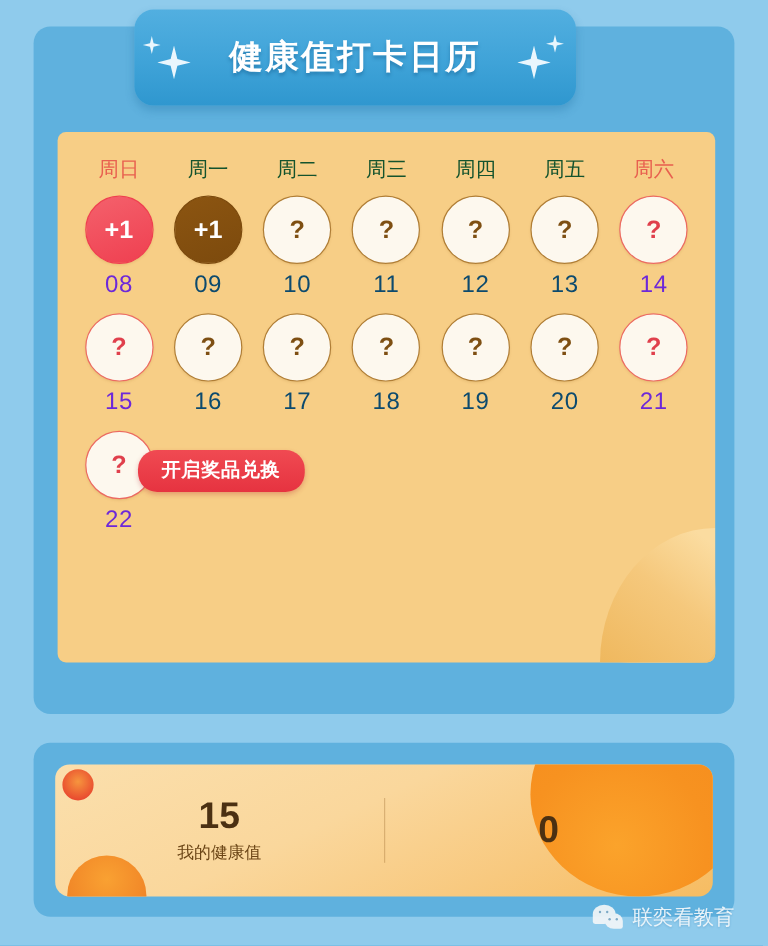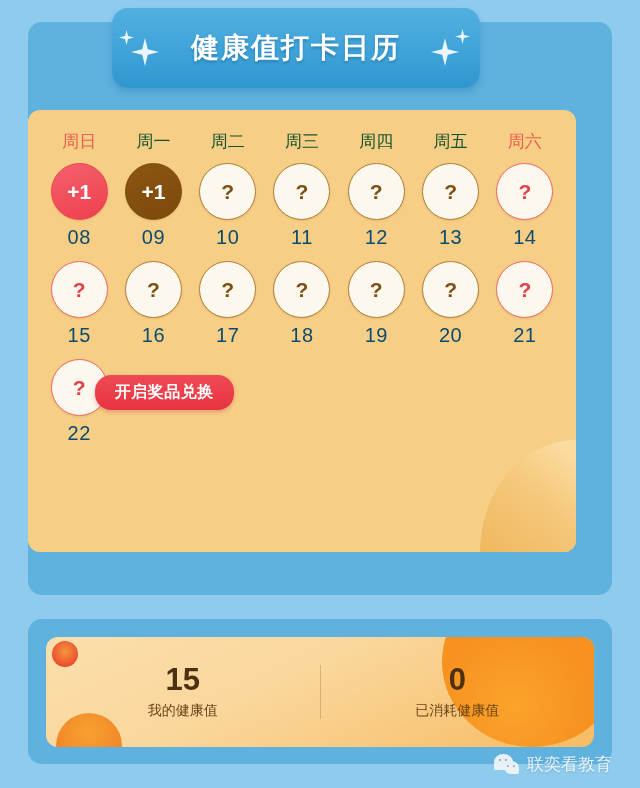--- a/index.html
+++ b/index.html
@@ -69,26 +69,26 @@
   .spark.big { width: 28px; height: 28px; }
   .spark.small { width: 15px; height: 15px; }
   .sparkle-left .spark.big  { left: 14px; top: 10px; }
   .sparkle-left .spark.small{ left: 2px;  top: 2px; }
   .sparkle-right .spark.big  { left: 4px;  top: 10px; }
   .sparkle-right .spark.small{ left: 28px; top: 1px; }
 
   
   .calendar-card {
     position: absolute;
-    left: 28px;
+    left: 48px;
     top: 110px;
     width: 548px;
     height: 442px;
     background: #F7CE86;
-    border-radius: 12px;
+    border-radius: 7px;
     overflow: hidden;
   }
   
   .page-curl {
     position: absolute;
     right: -4px;
     bottom: -6px;
     width: 132px;
     height: 150px;
     background: radial-gradient(ellipse 150px 140px at 118% 118%, #F2C06C 0%, #F2C06C 36%, #F9D593 52%, #F7CE86 70%, rgba(247,206,134,0) 76%);
@@ -162,21 +162,21 @@
     background: linear-gradient(160deg, #8C5511 0%, #7C4A0D 100%);
     border-color: #7C4A0D;
     color: #FFFFFF;
   }
 
   .day-num {
     font-size: 20px;
     color: #0c4a6e;
     letter-spacing: 0.5px;
   }
-  .day-num.weekend { color: #0c4a6e; }
+  .day-num.weekend { color: #6d28d9; }
 
   
   .reward-wrap {
     position: relative;
     display: flex;
     align-items: center;
   }
   .reward-badge {
     position: absolute;
     left: 44px;
@@ -441,21 +441,20 @@
   <div class="blob-tl"></div>
   <div class="blob-br"></div>
   <div class="stats-inner" id="stats-inner">
       <div class="stat">
         <div class="stat-value">15</div>
         <div class="stat-label">我的健康值</div>
       </div>
       <div class="stat-divider"></div>
       <div class="stat">
         <div class="stat-value">0</div>
-        <div class="stat-label">已消耗健康值</div>
       </div>
     </div>
 </div>
 
 <div class="watermark">
   <div class="wechat-icon">
     <div class="bub b1"></div>
     <div class="bub b2"></div>
     <div class="d d1"></div>
       <div class="d d2"></div>

